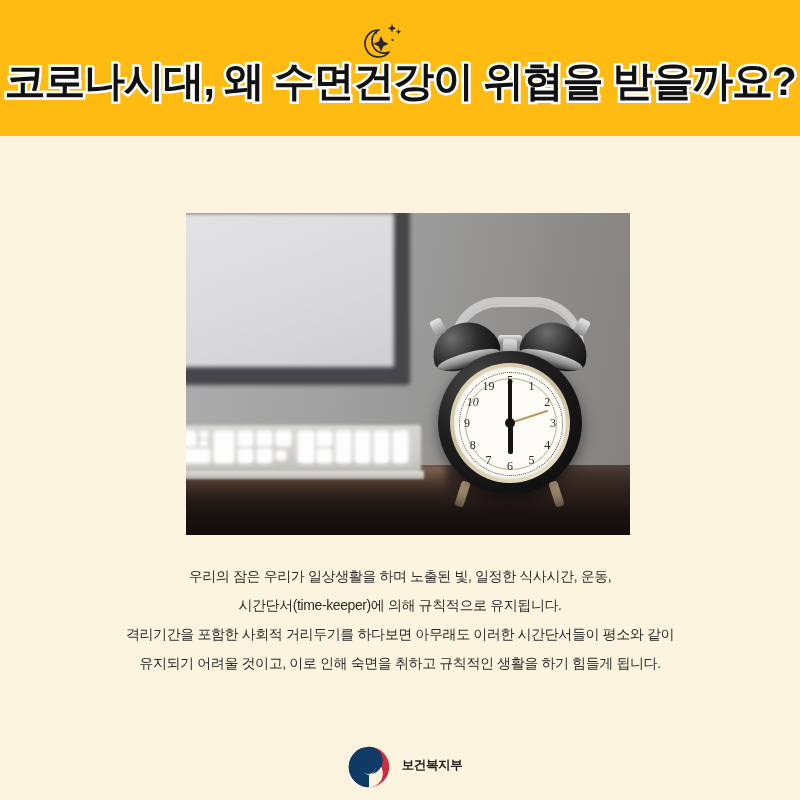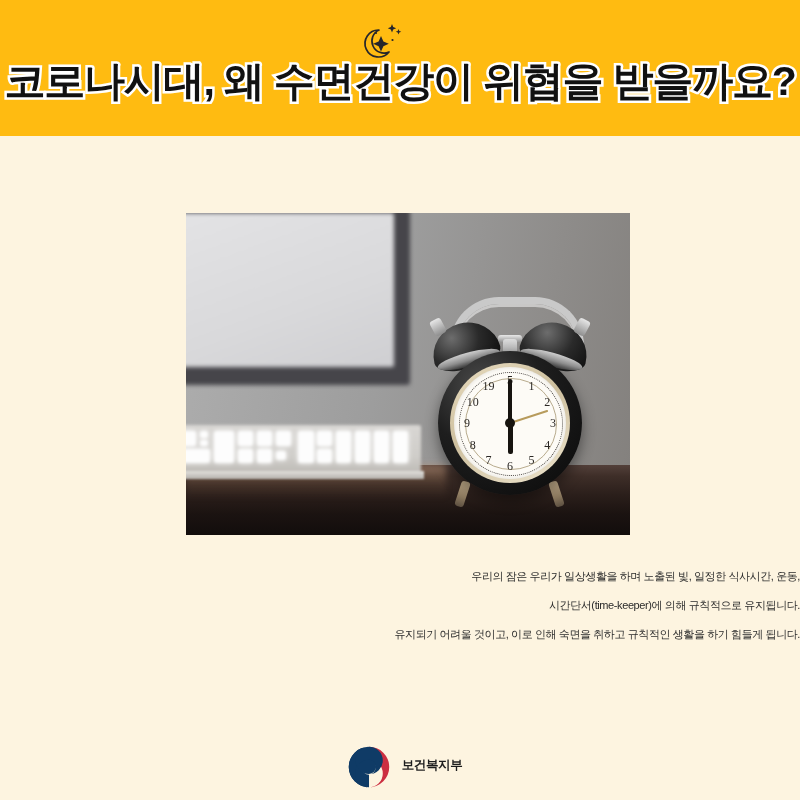--- a/index.html
+++ b/index.html
@@ -295,27 +295,26 @@
   
   .body-copy {
     position: absolute;
     left: 0;
     top: 562px;
     width: 800px;
     text-align: center;
   }
   .body-copy p {
     margin: 0;
-    font-size: 11px;
+    font-size: 14px;
     line-height: 29px;
     font-weight: 500;
     color: #2b2b2b;
     letter-spacing: -0.4px;
     white-space: nowrap;
-    text-align: right;
   }
 
   
   .footer-logo {
     position: absolute;
     left: 4px;
     top: 744px;
     width: 800px;
     display: flex;
     align-items: center;
@@ -424,36 +423,37 @@
           <div class="numeral" id="num0" style="transform: translate(0px, -43px);">5</div>
           <div class="numeral" id="num1" style="transform: translate(21.5px, -37.24px);">1</div>
           <div class="numeral" id="num2" style="transform: translate(37.24px, -21.5px);">2</div>
           <div class="numeral" id="num3" style="transform: translate(43px, 0px);">3</div>
           <div class="numeral" id="num4" style="transform: translate(37.24px, 21.5px);">4</div>
           <div class="numeral" id="num5" style="transform: translate(21.5px, 37.24px);">5</div>
           <div class="numeral" id="num6" style="transform: translate(0px, 43px);">6</div>
           <div class="numeral" id="num7" style="transform: translate(-21.5px, 37.24px);">7</div>
           <div class="numeral" id="num8" style="transform: translate(-37.24px, 21.5px);">8</div>
           <div class="numeral" id="num9" style="transform: translate(-43px, 0px);">9</div>
-          <div class="numeral" id="num10" style="transform: translate(-37.24px, -21.5px);">10</div>
+          <div class="numeral" id="num10" style="transform: translate(-37.24px, -21.5px); font-style: italic;">10</div>
           <div class="numeral" id="num11" style="transform: translate(-21.5px, -37.24px);">19</div>
 
           <div class="hand hand-hour" id="hand-hour" style="transform: rotate(180deg);"></div>
           <div class="hand hand-second" id="hand-second" style="transform: rotate(72deg);"></div>
           <div class="hand hand-minute" id="hand-minute" style="transform: rotate(0deg);"></div>
           <div class="hand-cap"></div>
         </div>
       </div>
     </div>
   </div>
 </div>
 
 <div class="body-copy">
   <p>우리의 잠은 우리가 일상생활을 하며 노출된 빛, 일정한 식사시간, 운동,</p>
   <p>시간단서(time-keeper)에 의해 규칙적으로 유지됩니다.</p>
+  <p>격리기간을 포함한 사회적 거리두기를 하다보면  아무래도 이러한 시간단서들이 평소와 같이</p>
   <p>유지되기 어려울 것이고, 이로 인해 숙면을 취하고 규칙적인 생활을 하기 힘들게 됩니다.</p>
 </div>
 
 <div class="footer-logo">
   <svg class="taeguk" viewBox="0 0 100 100">
     <path d="M50 6 A44 44 0 0 1 50 94 A30 30 0 0 0 50 34 Z" fill="#cc2e41"></path>
     <path d="M50 94 A44 44 0 0 1 50 6 A30 30 0 0 1 50 66 A14.5 14.5 0 0 0 50 37 A15 15 0 0 0 50 67 Z" fill="#0f3b66"></path>
     <path d="M50 6 A44 44 0 0 0 6 50 A44 44 0 0 0 50 94 A30 30 0 0 1 50 34 A15.5 15.5 0 0 1 50 65 A29.5 29.5 0 0 1 50 6 Z" fill="#0f3b66"></path>
   </svg>
   <div class="logo-text">

